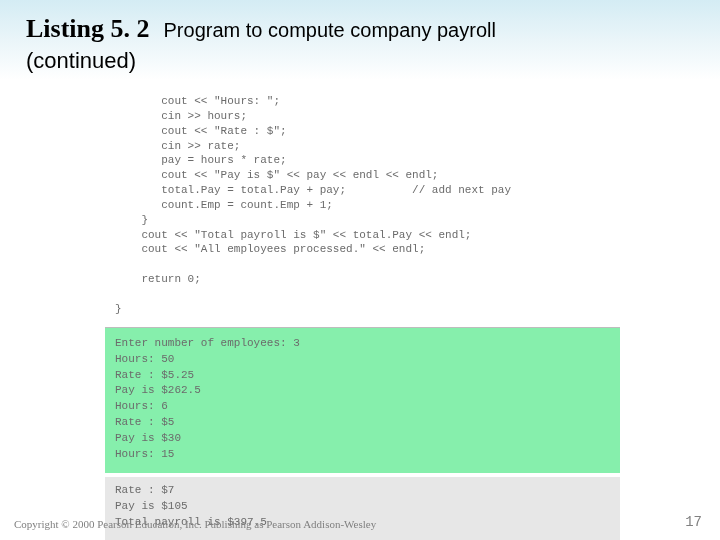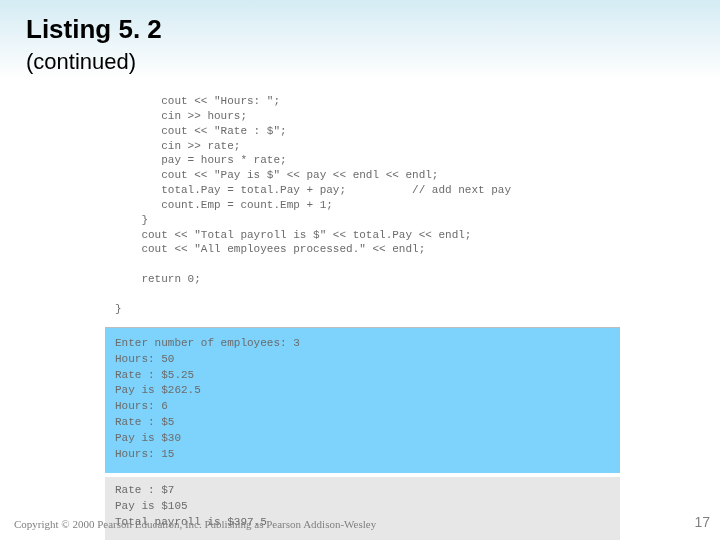--- a/index.html
+++ b/index.html
@@ -23,20 +23,21 @@
     z-index: 1;
     padding: 14px 0 0 26px;
     display: flex;
     align-items: baseline;
   }
   .listing-num {
     font-weight: bold;
     font-size: 26px;
     color: #000;
     margin-right: 14px;
+    font-family: Liberation Serif, serif;
   }
   .listing-desc {
     font-size: 20px;
     color: #000;
   }
   .continued {
     position: relative;
     z-index: 1;
     padding: 4px 0 0 26px;
     font-size: 22px;
@@ -50,21 +51,21 @@
   }
   .code-block {
     font-family: "Courier New", Courier, monospace;
     font-size: 11px;
     line-height: 1.35;
     color: #6b6b6b;
     white-space: pre;
     padding: 6px 10px 10px 10px;
   }
   .output-block {
-    background: #7dd3fc;
+    background: #86efac;
     font-family: "Courier New", Courier, monospace;
     font-size: 11px;
     line-height: 1.45;
     color: #6b6b6b;
     white-space: pre;
     padding: 8px 10px 10px 10px;
     border-top: 1px solid #bdbdbd;
   }
   .output-block2 {
     background: #e7e7e7;
@@ -80,32 +81,34 @@
     position: absolute;
     bottom: 10px;
     left: 14px;
     font-size: 11px;
     color: #808080;
     font-family: Georgia, 'Times New Roman', serif;
   }
   .pagenum {
     position: absolute;
     bottom: 10px;
-    right: 10px;
+    right: 18px;
     font-size: 14px;
     color: #808080;
+    font-family: Liberation Mono, monospace;
   }
 </style>
 </head>
 <body>
 
 <div class="header-bg"></div>
 
 <div class="title-row">
   <span class="listing-num">Listing 5. 2</span>
+  <span class="listing-desc">Program to compute company payroll</span>
 </div>
 <div class="continued">(continued)</div>
 
 <div class="code-area">
   <div class="code-block">       cout &lt;&lt; "Hours: ";
        cin &gt;&gt; hours;
        cout &lt;&lt; "Rate : $";
        cin &gt;&gt; rate;
        pay = hours * rate;
        cout &lt;&lt; "Pay is $" &lt;&lt; pay &lt;&lt; endl &lt;&lt; endl;

